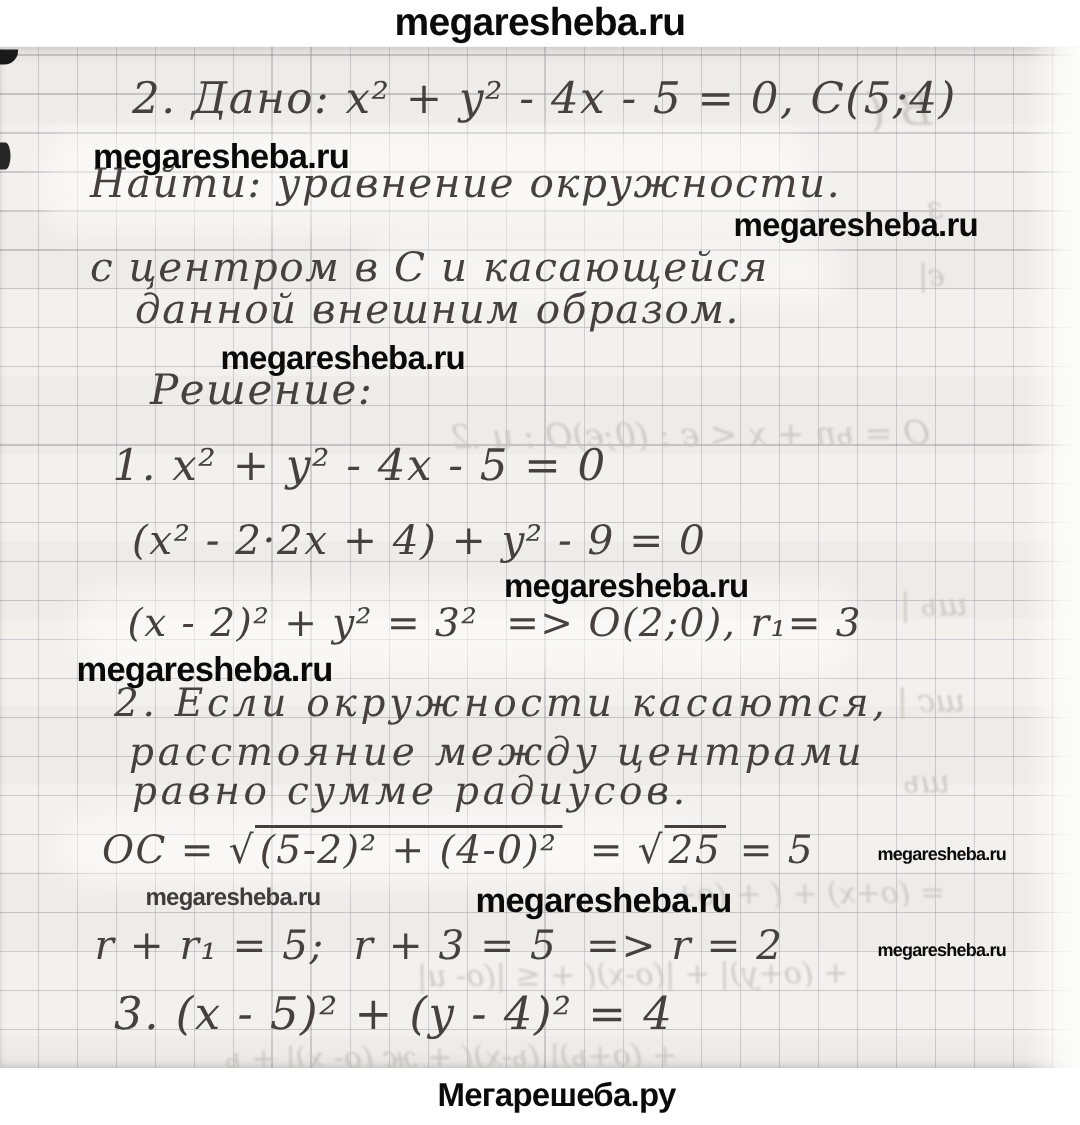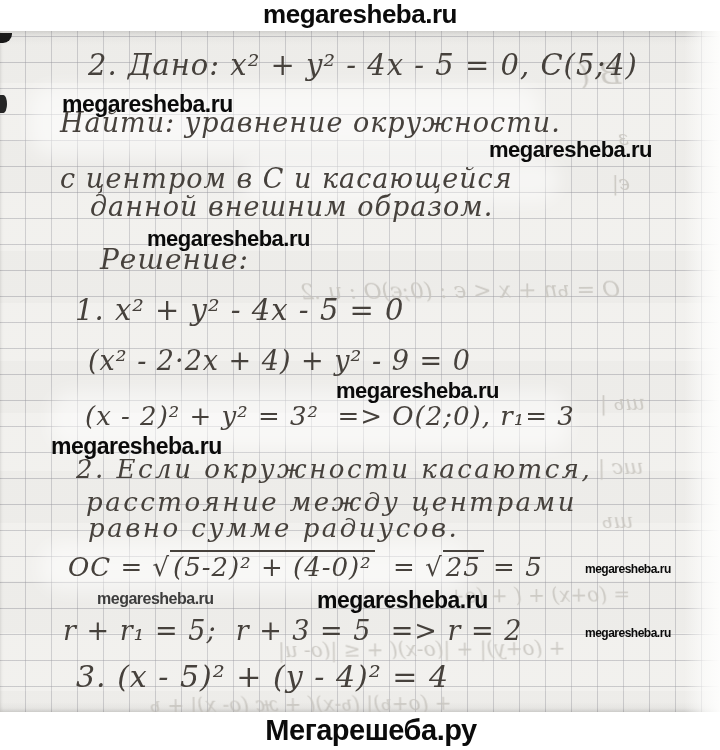--- a/index.html
+++ b/index.html
@@ -6,21 +6,21 @@
   body{width:720px;height:750px;position:relative;overflow:hidden;
        font-family:"Liberation Sans",sans-serif;}
 
   
   .top-band{position:absolute;left:0;top:0;width:720px;height:31px;background:#fff;
             text-align:center;z-index:6;}
   .top-band .wm-print{display:inline-block;font-weight:700;font-size:26px;line-height:29px;
             color:#0b0b0b;letter-spacing:-0.5px;}
   .bottom-band{position:absolute;left:0;top:712px;width:720px;height:38px;background:#fff;
             text-align:center;z-index:6;}
-  .bottom-band .site-name{display:inline-block;font-weight:700;font-size:29px;line-height:36px;
+  .bottom-band .site-name{display:inline-block;font-weight:700;font-size:22px;line-height:36px;
             color:#0b0b0b;letter-spacing:-0.5px;margin-left:22px;}
 
   
   .scan{position:absolute;left:0;top:31px;width:720px;height:681px;overflow:hidden;
         background-color:#f1f0ed;
         background-image:
           repeating-linear-gradient(180deg, rgba(0,0,0,0.016) 0 52px, rgba(255,255,255,0.05) 52px 110px),
           repeating-linear-gradient(0deg, transparent 0 25px, rgba(148,148,156,0.45) 25px 26px),
           repeating-linear-gradient(90deg, transparent 0 25px, rgba(148,148,156,0.40) 25px 26px);
         box-shadow: inset 0 2px 4px rgba(0,0,0,0.10), inset 0 -2px 3px rgba(0,0,0,0.08);}

